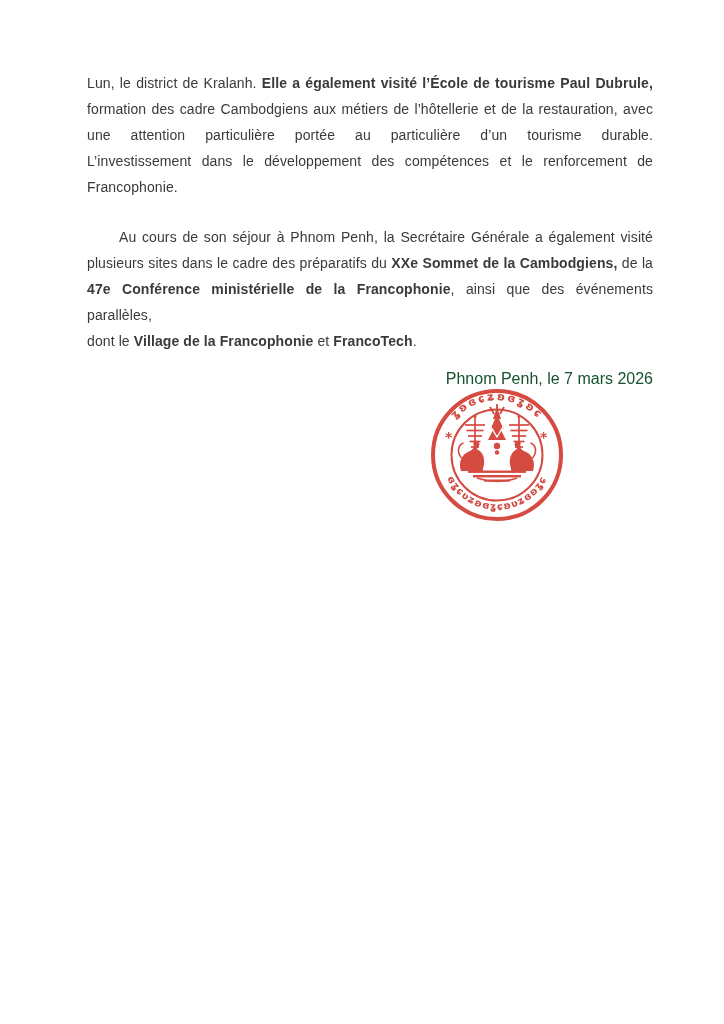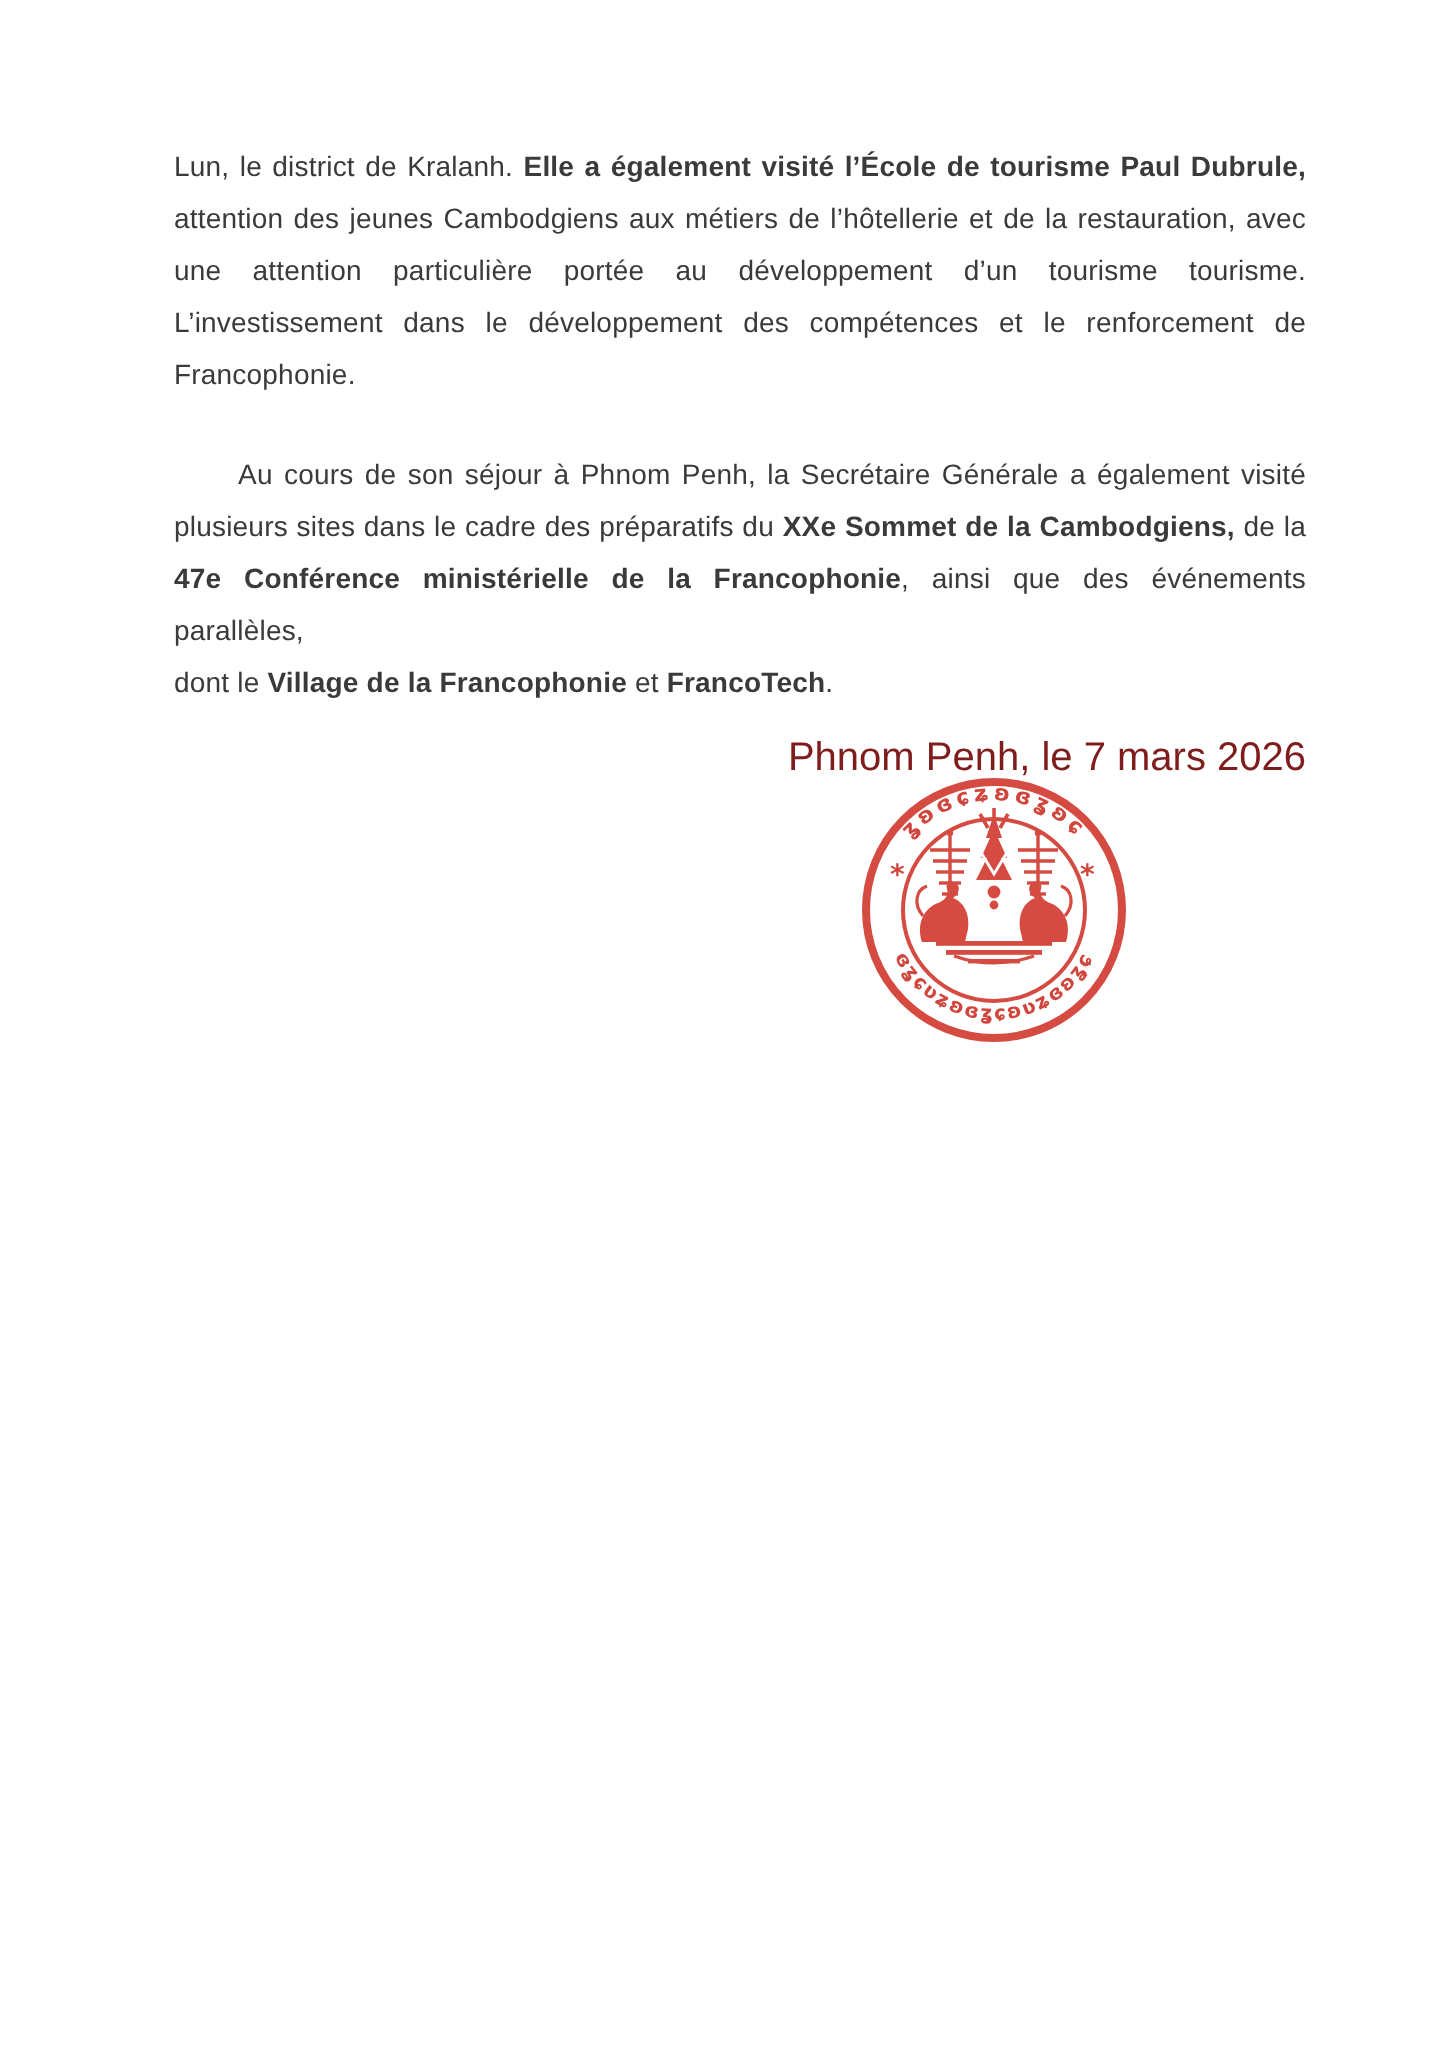--- a/index.html
+++ b/index.html
@@ -33,23 +33,23 @@
     text-align-last: justify;
   }
   .line.indent { padding-left: 32px; }
   .seg-bold { font-weight: bold; text-align: center; }
   .dateline {
     position: absolute;
     left: 87px;
     top: 366px;
     width: 566px;
     text-align: right;
-    font-size: 20px;
+    font-size: 16px;
     line-height: 26px;
-    color: #7f1d1d;
+    color: #14532d;
   }
   .stamp {
     position: absolute;
     left: 428px;
     top: 386px;
     width: 138px;
     height: 138px;
     mix-blend-mode: multiply;
     opacity: 0.92;
   }
@@ -60,22 +60,22 @@
   }
 </style>
 </head>
 <body>
 
 <div class="page">
 
   <div class="text-block" id="paragraphs">
       <div class="para">
         <div class="line justify"><span class="seg">Lun, le district de Kralanh. </span><span class="seg-bold">Elle a également visité l’École de tourisme Paul Dubrule,</span></div>
-        <div class="line justify"><span class="seg">attention des jeunes Cambodgiens aux métiers de l’hôtellerie et de la restauration, avec</span></div>
-        <div class="line justify"><span class="seg">une attention particulière portée au développement d’un tourisme tourisme.</span></div>
+        <div class="line justify"><span class="seg">formation des cadre Cambodgiens aux métiers de l’hôtellerie et de la restauration, avec</span></div>
+        <div class="line justify"><span class="seg">une attention particulière portée au particulière d’un tourisme durable.</span></div>
         <div class="line justify"><span class="seg">L’investissement dans le développement des compétences et le renforcement de</span></div>
         <div class="line"><span class="seg">Francophonie.</span></div>
       </div>
       <div class="para">
         <div class="line justify indent"><span class="seg">Au cours de son séjour à Phnom Penh, la Secrétaire Générale a également visité</span></div>
         <div class="line justify"><span class="seg">plusieurs sites dans le cadre des préparatifs du </span><span class="seg-bold">XXe Sommet de la Cambodgiens,</span><span class="seg"> de la</span></div>
         <div class="line justify"><span class="seg-bold">47e Conférence ministérielle de la Francophonie</span><span class="seg">, ainsi que des événements parallèles,</span></div>
         <div class="line"><span class="seg">dont le </span><span class="seg-bold">Village de la Francophonie</span><span class="seg"> et </span><span class="seg-bold">FrancoTech</span><span class="seg">.</span></div>
       </div>
     </div>

